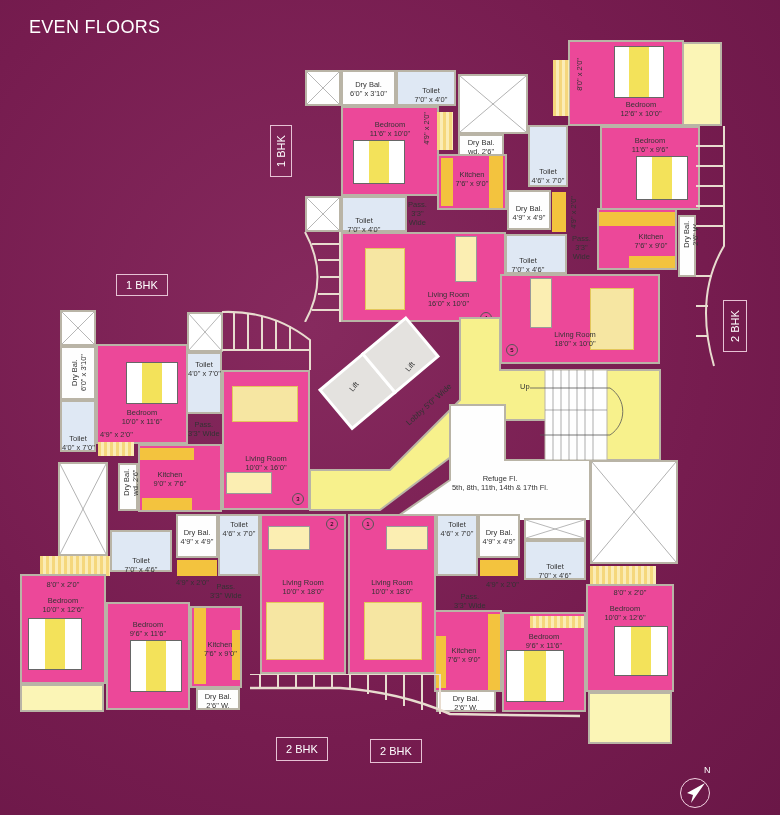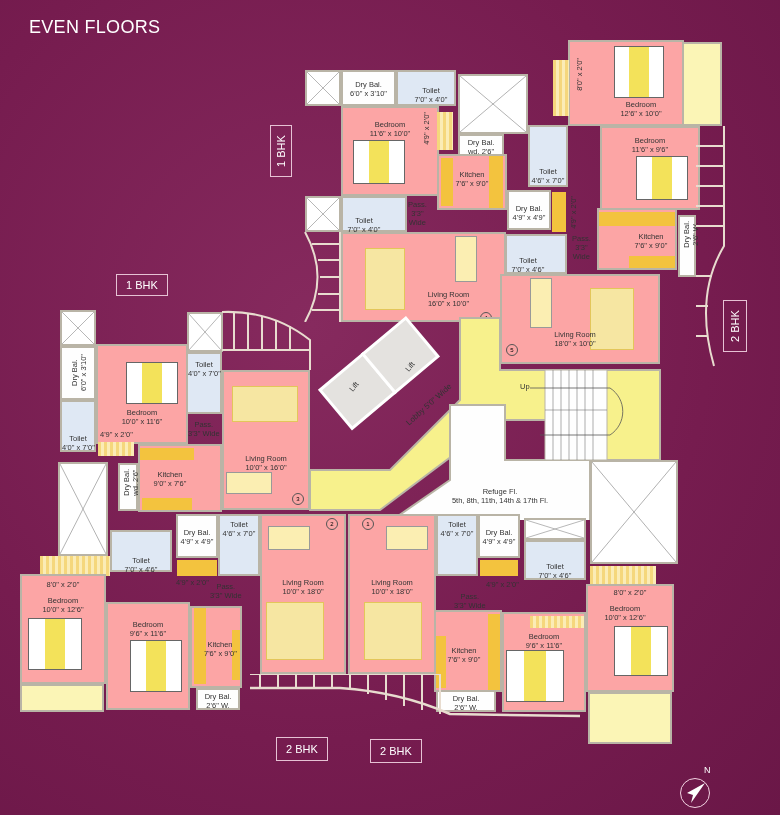--- a/index.html
+++ b/index.html
@@ -1,21 +1,21 @@
 <!DOCTYPE html>
 <html><head>
 <meta charset="utf-8">
 <style>
   html,body{margin:0;padding:0;}
   body{width:780px;height:815px;background:#7a1f52;position:relative;overflow:hidden;font-family:"Liberation Sans",sans-serif;}
   .bg{position:absolute;inset:0;background:radial-gradient(ellipse at 40% 40%,#862a5e 0%,#761c4f 60%,#6a1747 100%);}
   .title{position:absolute;left:29px;top:17px;color:#fff;font-size:18px;letter-spacing:0.3px;}
   .tag{position:absolute;border:1px solid #e6c2d4;color:#fff;font-size:11px;display:flex;align-items:center;justify-content:center;}
   .tag.v{writing-mode:vertical-rl;transform:rotate(180deg);}
-  .rm{position:absolute;background:#fca5a5;border:2px solid #b9b4a6;box-sizing:border-box;}
+  .rm{position:absolute;background:#ec4899;border:2px solid #b9b4a6;box-sizing:border-box;}
   .wh{background:#fefefe;}
   .yl{background:#f7f18c;}
   .tl{background:#dfe8f4;}
   .lab{position:absolute;font-size:7.5px;color:#333;text-align:center;line-height:9px;white-space:pre;}
   .shaft{position:absolute;background:#fff;border:2px solid #b9b4a6;box-sizing:border-box;overflow:hidden;}
   .shaft svg{position:absolute;inset:0;width:100%;height:100%;}
   .rail{position:absolute;}
   .bed{position:absolute;border:1px solid #666;background:linear-gradient(90deg,#fff 0%,#fff 30%,#f3e25a 30%,#f3e25a 70%,#fff 70%);}
   .wr{position:absolute;background:repeating-linear-gradient(90deg,#f5d77c 0 3px,#fbecb6 3px 6px);}
   .kc{position:absolute;background:#f3c33e;}
@@ -248,21 +248,21 @@
         <line x1="277" y1="60" x2="277" y2="150"></line>
         <line x1="285" y1="60" x2="285" y2="150"></line>
         <line x1="293" y1="60" x2="293" y2="150"></line>
     </g>
     <path d="M230 78 L310 78 A28 28 0 0 1 310 125 L240 125" fill="none" stroke="#555" stroke-width="0.8"></path>
   </svg>
   <div class="lab" style="left:349px;top:382px;transform:rotate(-50deg);">Lift</div>
   <div class="lab" style="left:405px;top:362px;transform:rotate(-50deg);">Lift</div>
   <div class="lab" style="left:400px;top:400px;transform:rotate(-42deg);font-size:8px;">Lobby 5'0" Wide</div>
   <div class="lab" style="left:520px;top:382px;">Up</div>
-  <div class="lab" style="left:400px;top:487px;width:200px;">Refuge Fl.
+  <div class="lab" style="left:400px;top:474px;width:200px;">Refuge Fl.
 5th, 8th, 11th, 14th &amp; 17th Fl.</div>
 </div>
 
 <div>
   <div class="shaft" style="left:58px;top:462px;width:50px;height:94px;">
       <svg viewBox="0 0 50 94" preserveAspectRatio="none">
         <line x1="0" y1="0" x2="50" y2="94" stroke="#999" stroke-width="0.8"></line>
         <line x1="50" y1="0" x2="0" y2="94" stroke="#999" stroke-width="0.8"></line>
       </svg>
     </div>

